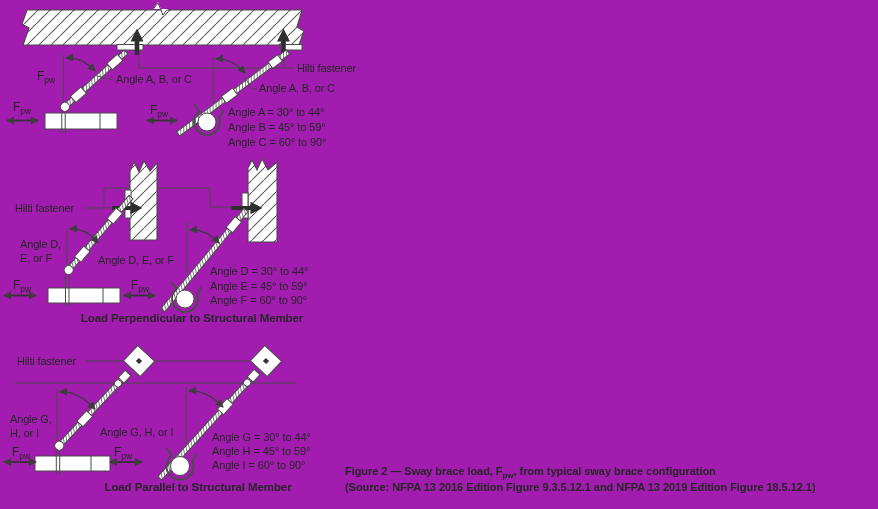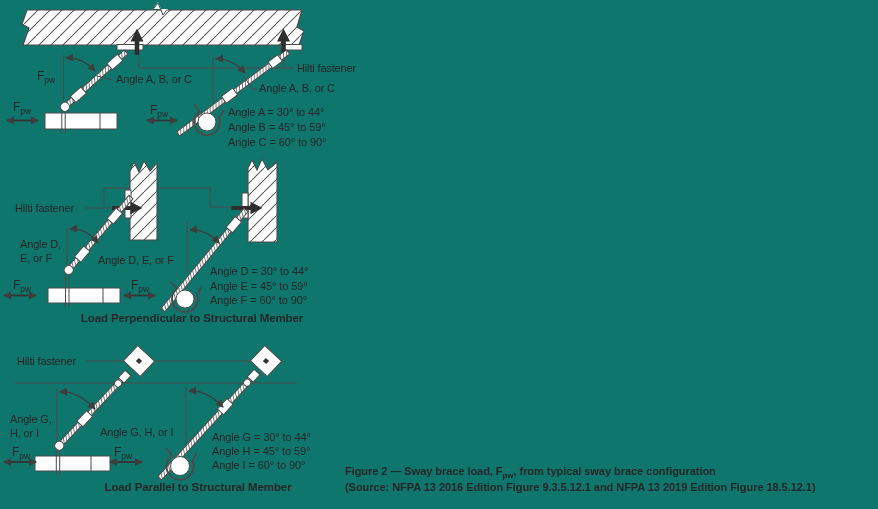--- a/index.html
+++ b/index.html
@@ -1,16 +1,16 @@
 <!DOCTYPE html>
 <html><head>
 <meta charset="utf-8">
 <style>
   html,body{margin:0;padding:0;background:#fff;}
-  .page{position:relative;width:878px;height:509px;background:#0f766e;overflow:hidden;
+  .page{position:relative;width:878px;height:509px;background:#a21caf;overflow:hidden;
         font-family:"Liberation Sans",sans-serif;}
   svg{position:absolute;left:0;top:0;}
   text{fill:#262626;}
   .lbl{font-size:11px;letter-spacing:-0.15px;}
   .defs{font-size:11px;letter-spacing:-0.1px;}
   .fmain{font-size:12px;}
   .fsub{font-size:8.5px;}
   .seccap{font-size:11.5px;font-weight:bold;letter-spacing:-0.1px;}
   .figcap{font-size:11px;font-weight:bold;letter-spacing:-0.05px;}
   .figsub{font-size:8px;font-weight:bold;}

